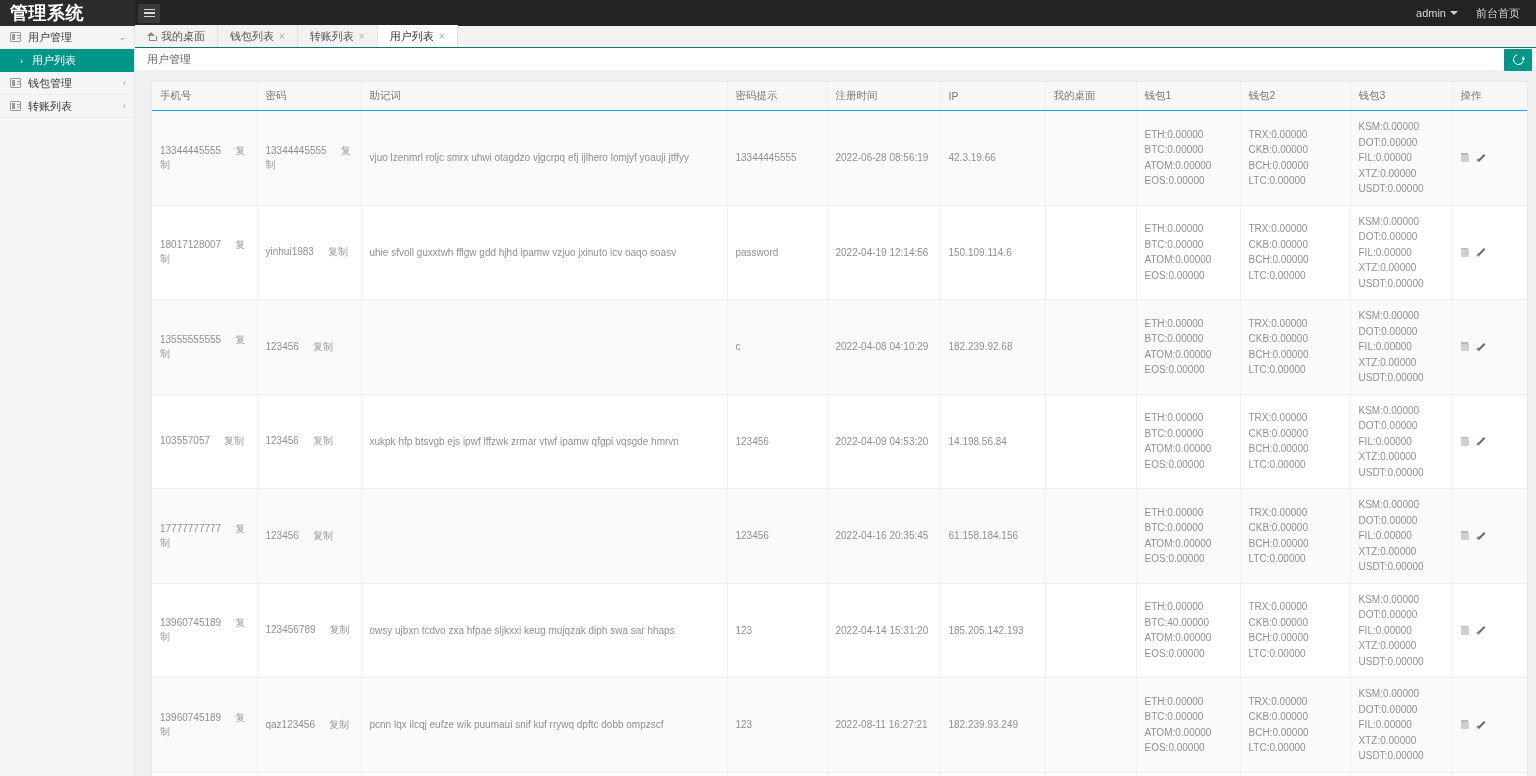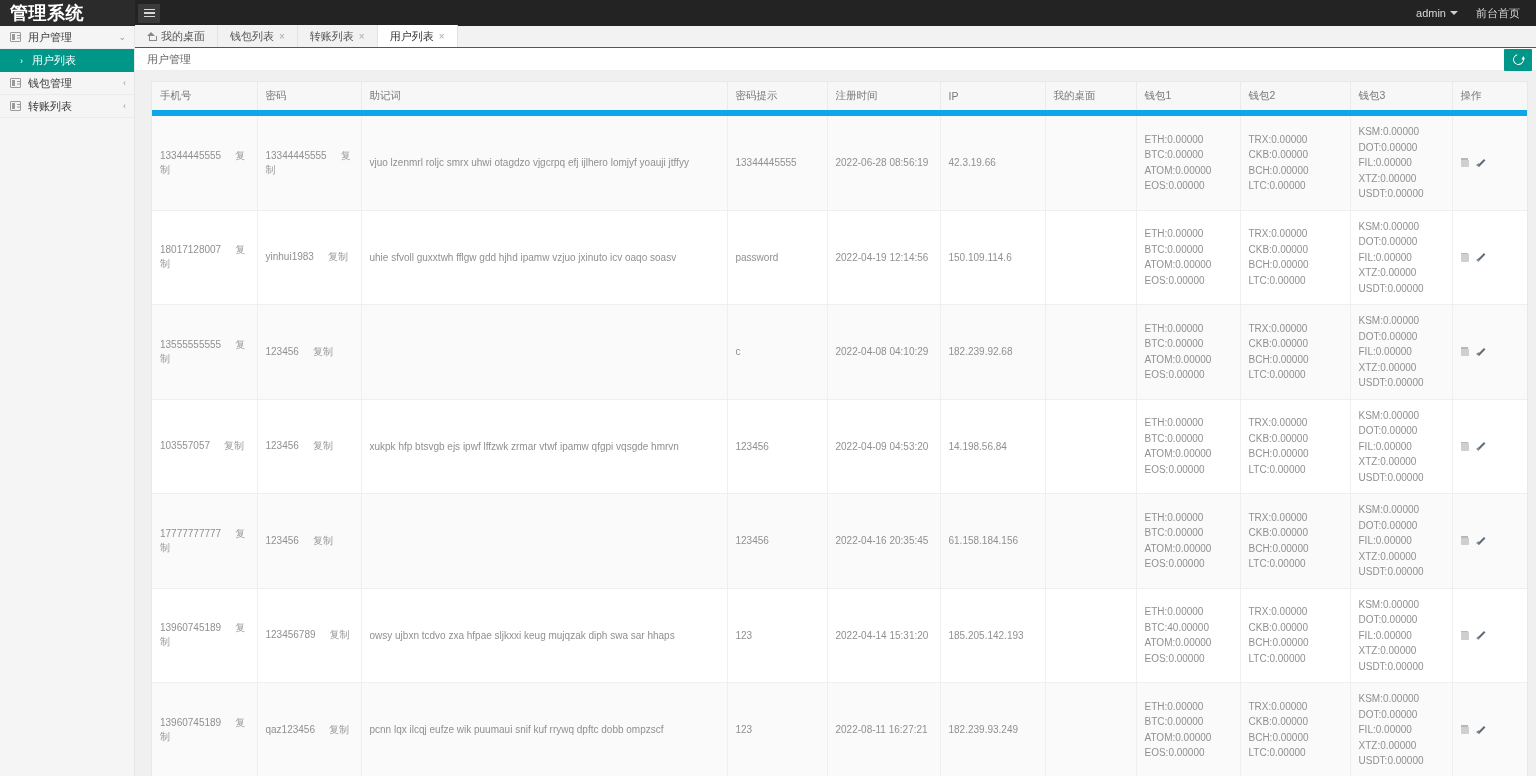--- a/index.html
+++ b/index.html
@@ -143,21 +143,21 @@
     position: absolute; top: 71px; left: 135px; width: 1401px; height: 705px;
     background: #f0f0f0; padding: 10px 8px 0 16px; overflow: hidden;
   }
   .table-card {
     background: #ffffff; border: 1px solid #e8e8e8; width: 1377px;
     overflow: hidden;
   }
   table.grid { border-collapse: collapse; width: 100%; table-layout: fixed; }
   table.grid th {
     background: #f7f7f7; color: #7a7a7a; font-size: 10.5px; font-weight: normal;
-    text-align: left; padding: 7px 8px; border-bottom: 6px solid #0ea5e9;
+    text-align: left; padding: 7px 8px; border-bottom: 1px solid #0ea5e9;
     border-right: 1px solid #ebebeb; height: 25px; vertical-align: middle;
   }
   table.grid td {
     font-size: 10px; color: #909090; padding: 8px;
     border-bottom: 1px solid #efefef; border-right: 1px solid #efefef;
     vertical-align: middle; word-break: break-word;
   }
   table.grid tr.row-alt td { background: #fafafa; }
   .copy-link { color: #9a9a9a; margin-left: 14px; cursor: pointer; }
   .coin-line { line-height: 1.55; white-space: nowrap; }

